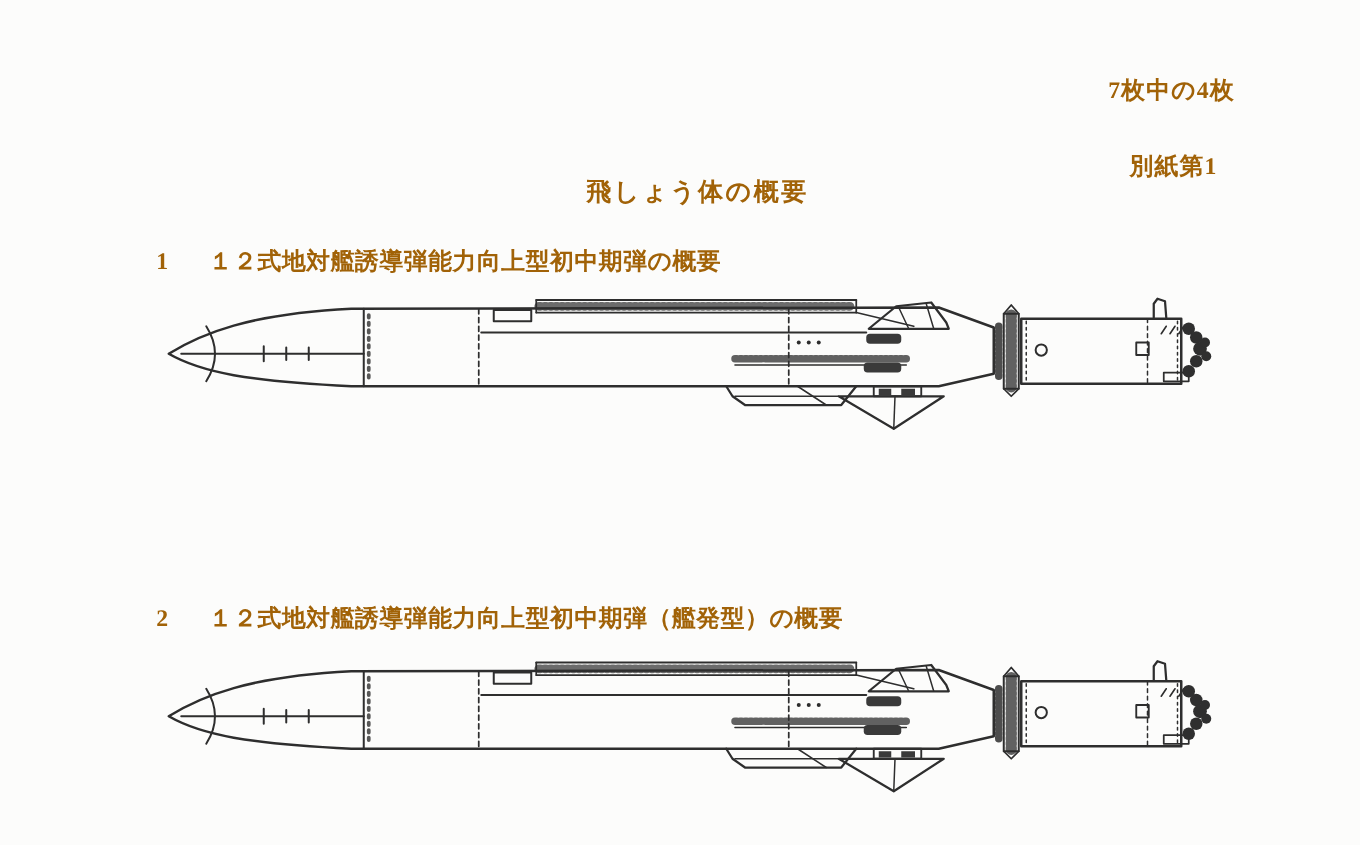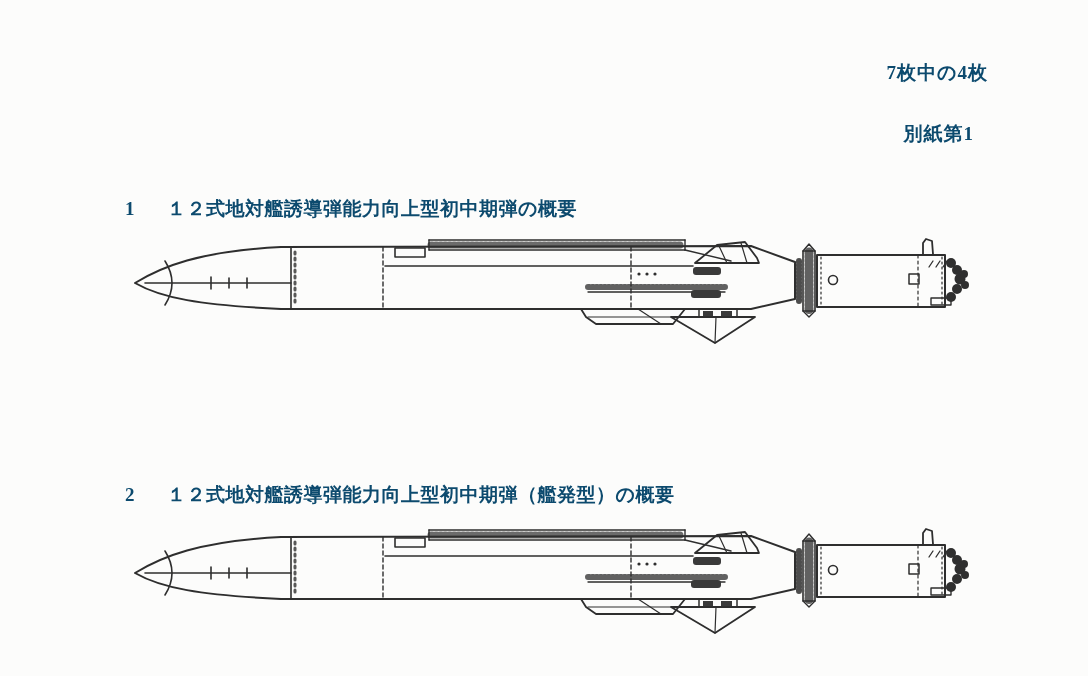--- a/index.html
+++ b/index.html
@@ -1,20 +1,20 @@
 <!DOCTYPE html>
 <html><head>
 <meta charset="utf-8">
 <style>
   html,body{margin:0;padding:0;}
   .page{
     position:relative;width:1088px;height:676px;overflow:hidden;
     background:#fcfcfb;
     font-family:"Liberation Serif","DejaVu Serif",serif;
-    color:#0c4a6e;
+    color:#a16207;
   }
   .corner-note{
     position:absolute;top:60px;right:100px;text-align:right;
     font-size:19px;line-height:25px;font-weight:600;letter-spacing:1px;
   }
   .corner-note .attachment{padding-right:14px;margin-top:36px;}
   .doc-title{
     position:absolute;top:140px;left:0;width:100%;margin:0;
     text-align:center;text-indent:28px;
     font-size:20px;font-weight:600;letter-spacing:2px;
@@ -34,20 +34,21 @@
 </head>
 <body>
 
 <div class="page">
 
   <div class="corner-note">
     <div>7枚中の4枚</div>
     <div class="attachment">別紙第1</div>
   </div>
 
+  <h1 class="doc-title">飛しょう体の概要</h1>
 
   <div class="section-heading" id="heading-1">
     <span class="num">1</span>
     <span class="txt">１２式地対艦誘導弾能力向上型初中期弾の概要</span>
   </div>
 
   <svg class="fig" id="fig-1" viewBox="0 0 856 114" xmlns="http://www.w3.org/2000/svg">
     <use href="#missile-art"></use>
   </svg>
 

